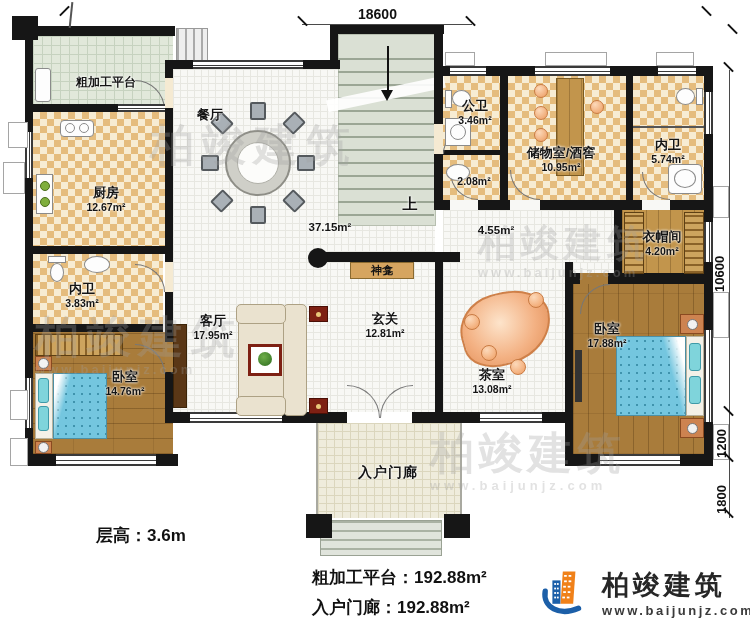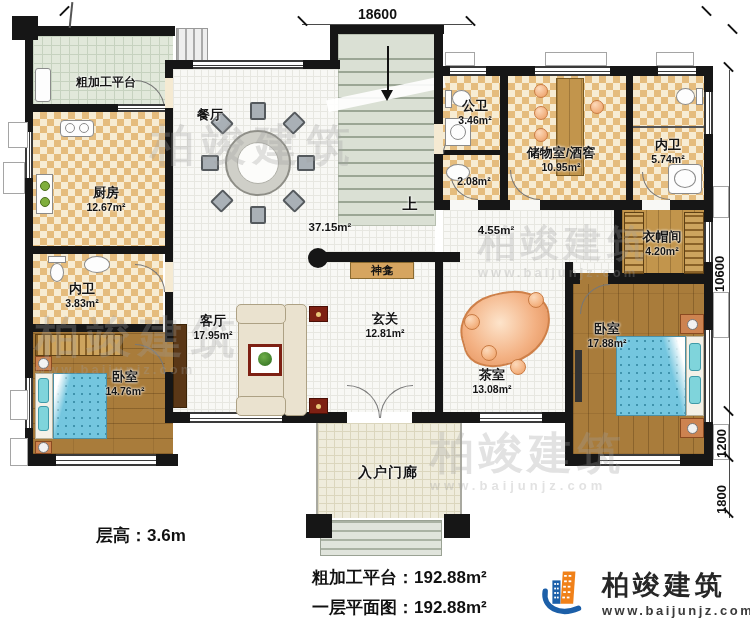--- a/index.html
+++ b/index.html
@@ -300,21 +300,21 @@
   <div class="vdim" style="left:714px;top:464px;height:50px;">1800</div>
   <div class="dtick" style="left:722px;top:66px;"></div>
   <div class="dtick" style="left:722px;top:410px;"></div>
   <div class="dtick" style="left:722px;top:456px;"></div>
   <div class="dtick" style="left:722px;top:512px;"></div>
   <div class="abs" style="left:70px;top:2px;width:2px;height:26px;background:#555;transform:rotate(6deg);"></div>
   <div class="dtick" style="left:58px;top:10px;transform:rotate(-45deg);"></div>
 
   <div class="info" style="left:96px;top:524px;">层高：3.6m</div>
   <div class="info" style="left:312px;top:566px;">粗加工平台：192.88m²</div>
-  <div class="info" style="left:312px;top:596px;">一层平面图：192.88m²</div>
+  <div class="info" style="left:312px;top:596px;">入户门廊：192.88m²</div>
 
   <div class="logo" style="left:538px;top:566px;">
     <span>
       <svg width="54" height="54" viewBox="0 0 60 60">
         <path d="M8 28 C5 46 24 56 45 47" stroke="#1c5fa8" stroke-width="6" fill="none" stroke-linecap="round"></path>
         <rect x="16" y="16" width="9" height="26" fill="#1c5fa8"></rect>
         <rect x="28" y="6" width="14" height="36" fill="#f08119" transform="skewX(-4)"></rect>
         <g fill="#ffffff">
           <rect x="18" y="19" width="2" height="2"></rect>
             <rect x="21" y="19" width="2" height="2"></rect>

